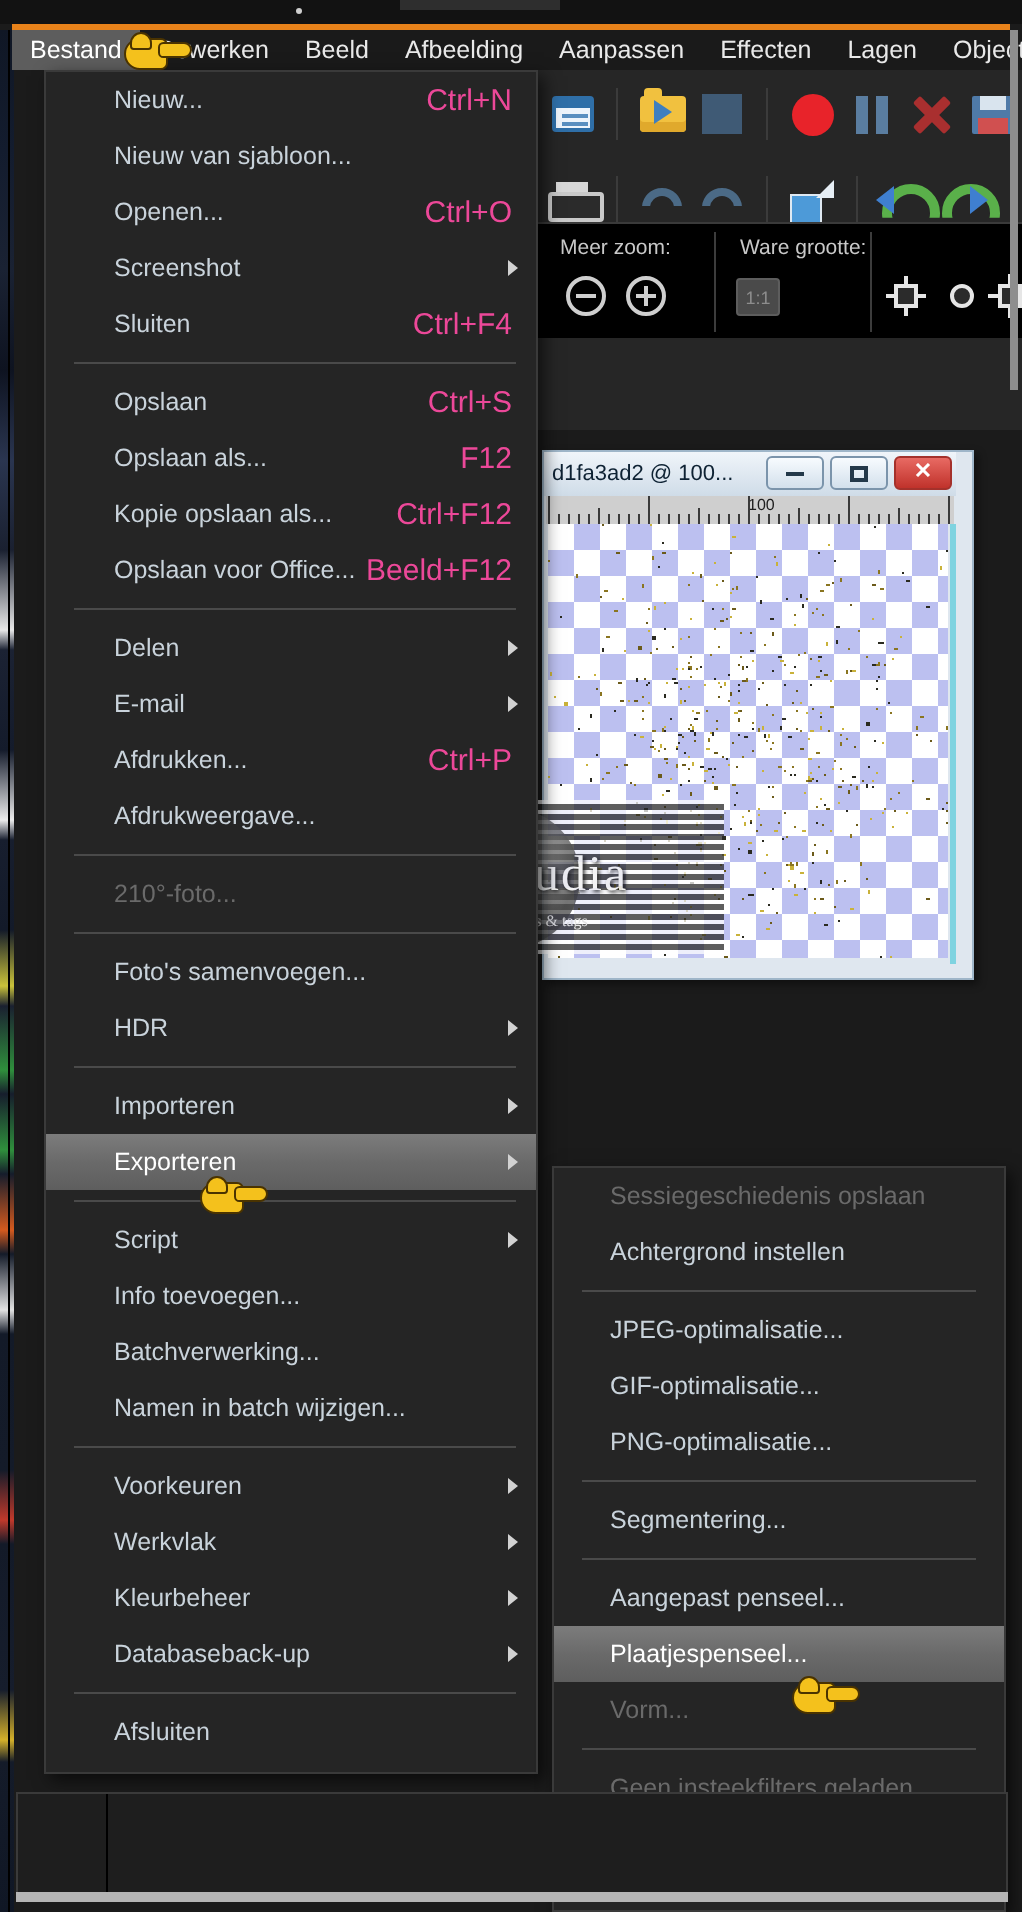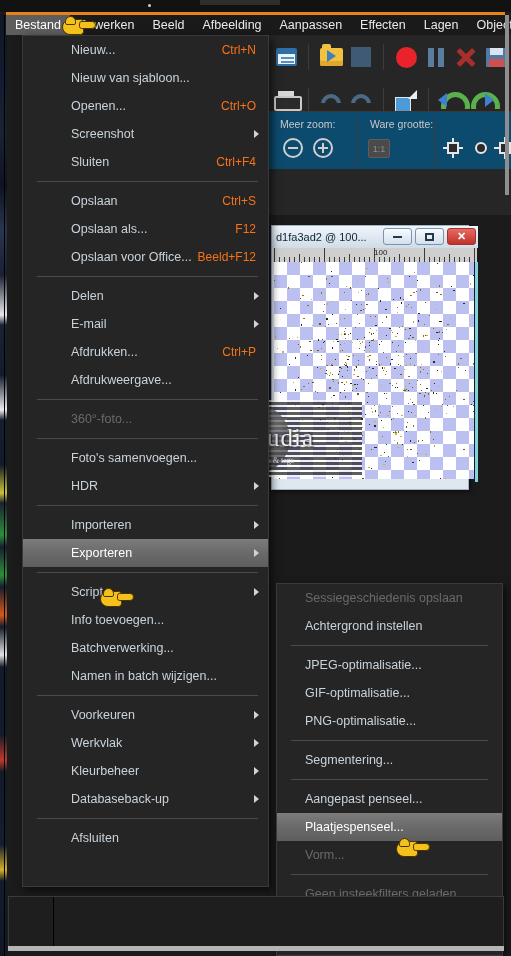--- a/index.html
+++ b/index.html
@@ -134,41 +134,41 @@
       clip-path: polygon(0 0, 100% 0, 100% 60%, 0 60%); }
   .ico-undo::after { content:""; position:absolute; left:-1px; top:2px; width:0;height:0;
       border-top:7px solid transparent; border-bottom:7px solid transparent; border-right:9px solid #3f7fd0; }
   .ico-redo::before { border-color:#5ab04a; }
   .ico-redo::after { content:""; position:absolute; right:-1px; top:2px; width:0;height:0;
       border-top:7px solid transparent; border-bottom:7px solid transparent; border-left:9px solid #3f7fd0; }
 
   
   .zoom-bar {
     position: absolute; left: 265px; top: 111px; width: 246px; height: 58px;
-    background: #0c4a6e; border-top: 1px solid #3a3a3a;
+    background: #000000; border-top: 1px solid #3a3a3a;
   }
   .zoom-bar .lbl { position: absolute; color: #c8c8c8; font-size: 10.5px; top: 6px; }
   .zoom-bar .lbl.a { left: 15px; } .zoom-bar .lbl.b { left: 105px; }
   .zb-sep { position:absolute; top:4px; width:1px; height:50px; background:#3c3c3c; }
   .circ-btn { position:absolute; top:26px; width:20px; height:20px; border-radius:50%;
       border: 2px solid #cfcfcf; }
   .circ-btn::before { content:""; position:absolute; left:3px; top:7px; width:10px; height:2px; background:#cfcfcf; }
   .circ-btn.plus::after { content:""; position:absolute; left:7px; top:3px; width:2px; height:10px; background:#cfcfcf; }
   .one-to-one { position:absolute; left:103px; top:27px; width:22px; height:19px;
       background:#4a4a4a; border:1px solid #5d5d5d; border-radius:2px; color:#8d8d8d;
       font-size:9px; text-align:center; line-height:18px; }
   .sq-ico { position:absolute; top:26px; width:20px; height:20px; }
   .sq-ico .box { position:absolute; left:4px; top:4px; width:12px; height:12px;
       background:#2b2b2b; border:2px solid #e6e6e6; }
   .sq-ico .box.round { border-radius:50%; }
   .sq-ico .ar { position:absolute; background:#e6e6e6; }
 
   
   .imgwin {
-    position: absolute; left: 271px; top: 225px; width: 198px; height: 265px;
+    position: absolute; left: 271px; top: 225px; width: 216px; height: 265px;
     background: #dfe7ef;
     border: 1px solid #9fb6c9;
     box-shadow: 2px 2px 4px rgba(0,0,0,.45);
   }
   .imgwin-title {
     position: absolute; left: 0; top: 0; width: 206px; height: 22px;
     background: linear-gradient(to bottom,#f0f5fa,#cfdce8);
     display: flex; align-items: center;
   }
   .imgwin-title .cap {
@@ -209,22 +209,22 @@
   .menu {
     position: absolute; left: 22px; top: 35px; width: 247px; height: 852px;
     background: #252525;
     border: 1px solid #3a3a3a;
     box-shadow: 3px 3px 8px rgba(0,0,0,.6);
   }
   .menu .row {
     position: relative; height: 28px; display: flex; align-items: center;
     color: #c9d3db; font-size: 12.5px; white-space: nowrap;
   }
-  .menu .row .label { padding-left: 48px; }
-  .menu .row .accel { position: absolute; right: 12px; color: #f97316; font-size: 12px; }
+  .menu .row .label { padding-left: 34px; }
+  .menu .row .accel { position: absolute; right: 12px; color: #ec4899; font-size: 15px; }
   .menu .row .arrow {
     position: absolute; right: 9px; width: 0; height: 0;
     border-top: 4px solid transparent; border-bottom: 4px solid transparent;
     border-left: 5px solid #d2d2d2;
   }
   .menu .row.disabled .label, .menu .row.disabled .accel { color: #6a6a6a; }
   .menu .row.sel {
     background: linear-gradient(to bottom,#7c7c7c,#6a6a6a 50%,#5e5e5e);
     color: #ffffff;
   }
@@ -1020,20 +1020,24 @@
       <div class="sep"></div>
       <div class="row">
         <span class="label">Opslaan</span>
         <span class="accel">Ctrl+S</span>
       </div>
       <div class="row">
         <span class="label">Opslaan als...</span>
         <span class="accel">F12</span>
       </div>
       <div class="row">
+        <span class="label">Kopie opslaan als...</span>
+        <span class="accel">Ctrl+F12</span>
+      </div>
+      <div class="row">
         <span class="label">Opslaan voor Office...</span>
         <span class="accel">Beeld+F12</span>
       </div>
       <div class="sep"></div>
       <div class="row">
         <span class="label">Delen</span>
         <span class="arrow"></span>
       </div>
       <div class="row">
         <span class="label">E-mail</span>
@@ -1041,21 +1045,21 @@
       </div>
       <div class="row">
         <span class="label">Afdrukken...</span>
         <span class="accel">Ctrl+P</span>
       </div>
       <div class="row">
         <span class="label">Afdrukweergave...</span>
       </div>
       <div class="sep"></div>
       <div class="row disabled">
-        <span class="label">360°-foto...</span>
+        <span class="label">210°-foto...</span>
       </div>
       <div class="sep"></div>
       <div class="row">
         <span class="label">Foto's samenvoegen...</span>
       </div>
       <div class="row">
         <span class="label">HDR</span>
         <span class="arrow"></span>
       </div>
       <div class="sep"></div>

